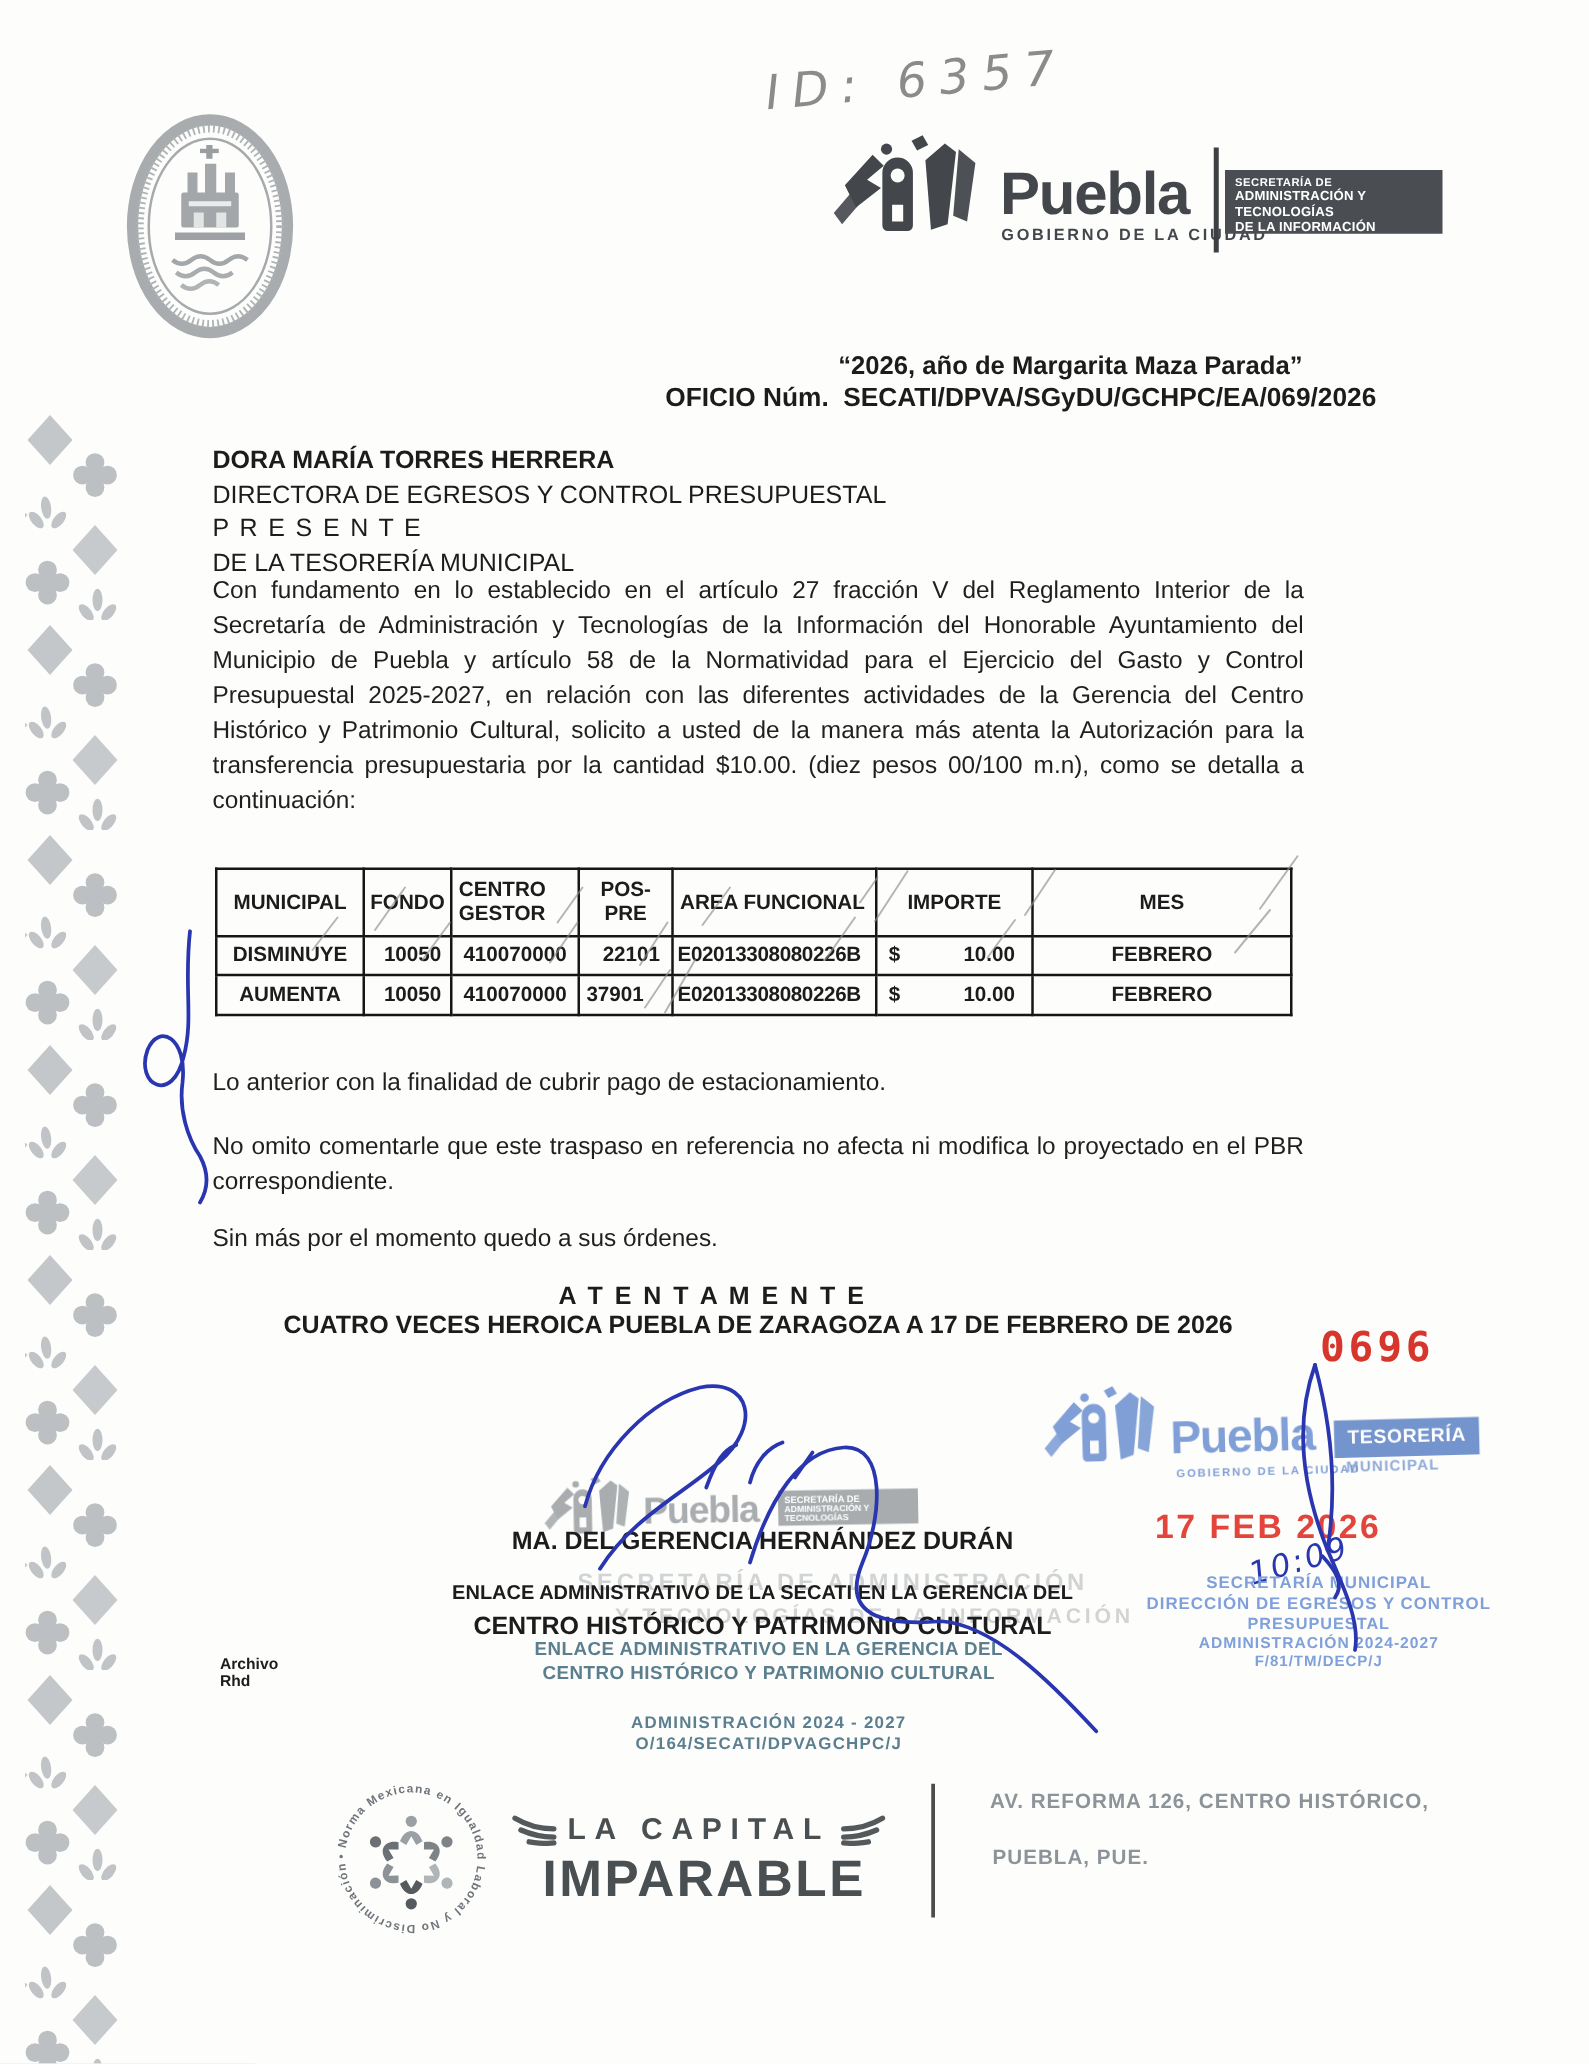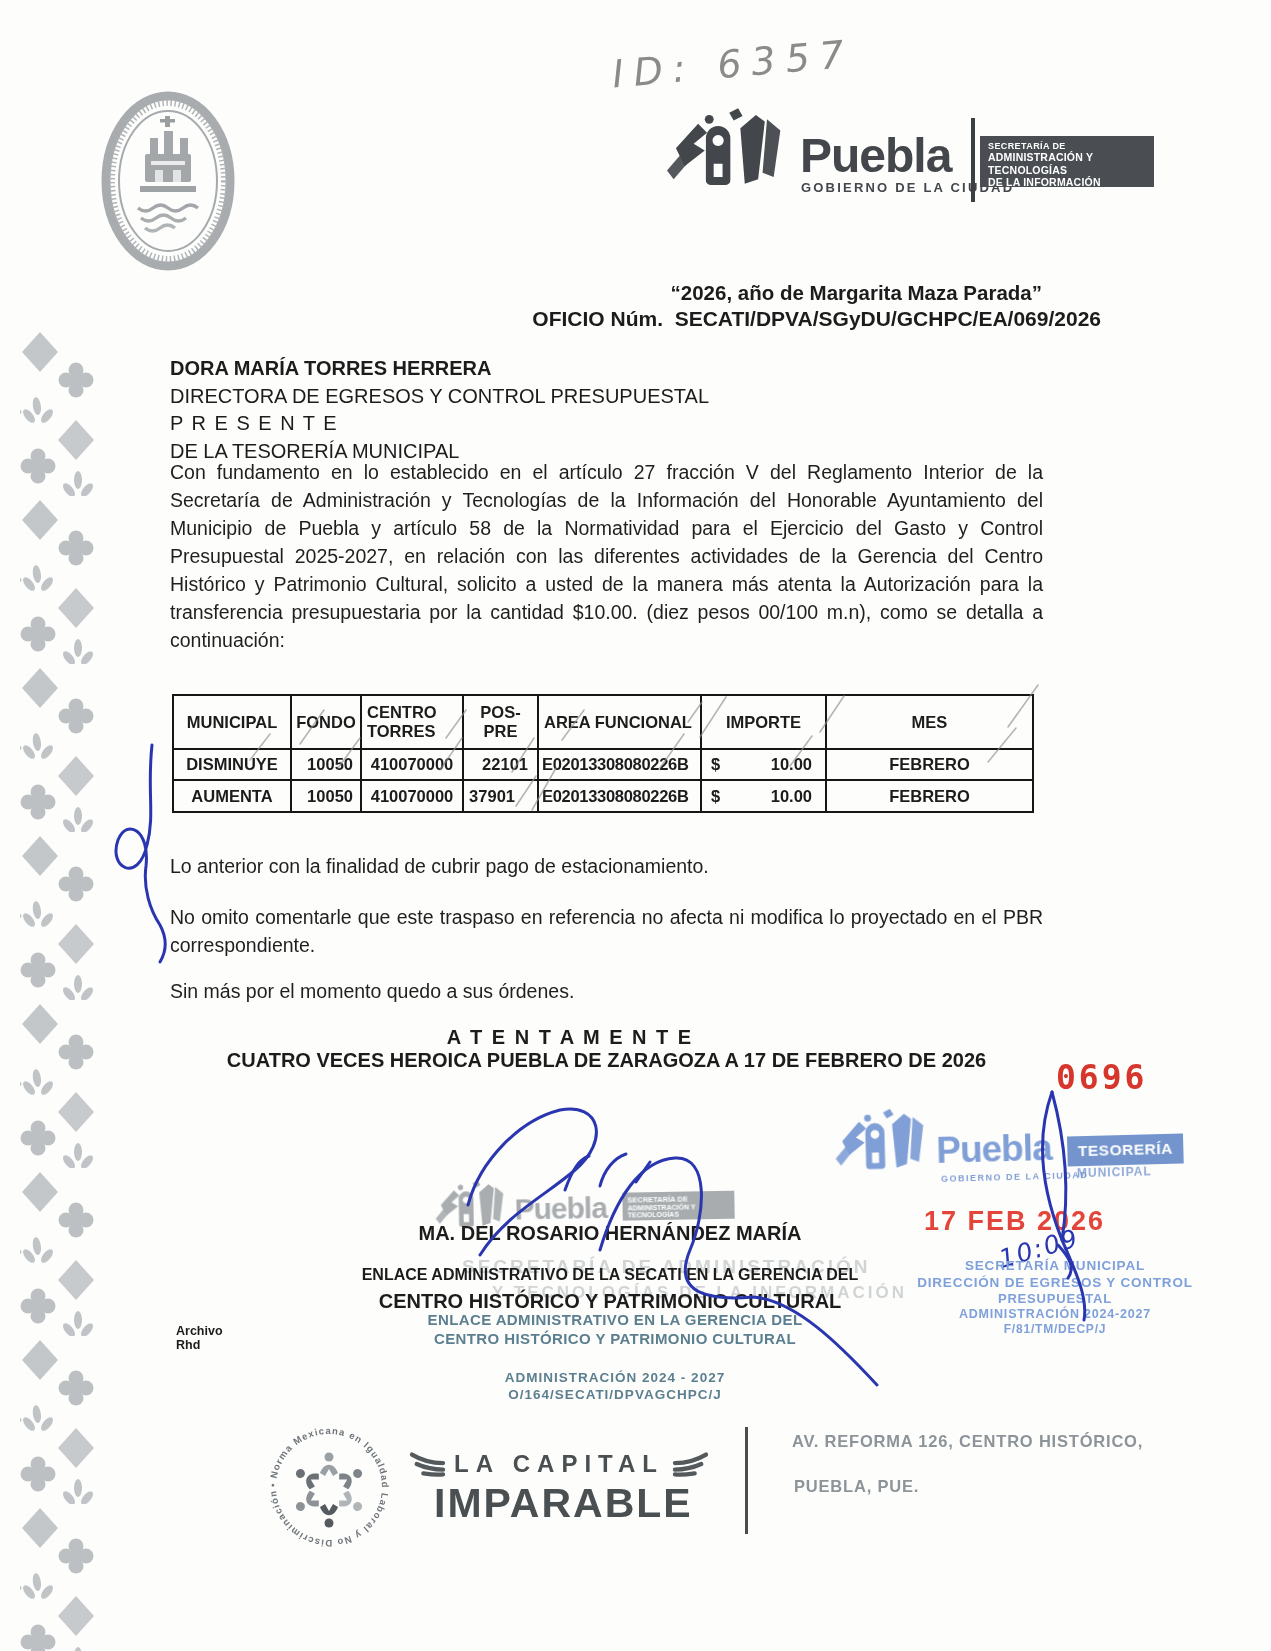--- a/index.html
+++ b/index.html
@@ -151,21 +151,21 @@
           <col style="width:102px">
           <col style="width:75px">
           <col style="width:163px">
           <col style="width:125px">
           <col style="width:207px">
       </colgroup>
       <tbody>
           <tr style="height:54px">
         <th class="cell-center">MUNICIPAL</th>
         <th class="cell-center">FONDO</th>
-        <th class="cell-left" style="padding-left:5px;">CENTRO TORRES</th>
+        <th class="cell-left" style="padding-left:5px;">CENTRO GESTOR</th>
         <th class="cell-center">POS-PRE</th>
         <th class="cell-left" style="padding-left:5px;">AREA FUNCIONAL</th>
         <th class="cell-center">IMPORTE</th>
         <th class="cell-center">MES</th>
       </tr>
       <tr style="height:31px">
         <td class="cell-center">DISMINUYE</td>
         <td class="cell-right" style="padding-right:7px;">10050</td>
         <td class="cell-center">410070000</td>
         <td class="cell-right" style="padding-right:9px;">22101</td>
@@ -235,21 +235,21 @@
     <div class="abs wordmark blur2" style="left:84px;top:16px;font-size:30px;color:#a0a5a8;">Puebla</div>
     <div class="abs blur2" style="left:192px;top:18px;width:112px;height:28px;background:#9fa4a7;color:#fff;padding:3px 5px 0 5px;box-sizing:border-box;">
       <div style="font-size:7.5px;font-weight:600;">SECRETARÍA DE</div>
       <div style="font-size:7px;font-weight:800;">ADMINISTRACIÓN Y TECNOLOGÍAS</div>
     </div>
   </div>
   <div class="abs ghost" style="left:462px;top:1256px;font-size:19px;">SECRETARÍA DE ADMINISTRACIÓN</div>
   <div class="abs ghost" style="left:492px;top:1283px;font-size:17px;">Y TECNOLOGÍAS DE LA INFORMACIÓN</div>
 
   <div class="abs center" style="left:230px;top:1222px;width:760px;">
-    <div class="b" style="font-size:20px;">MA. DEL ROSARIO HERNÁNDEZ MARÍA</div>
+    <div class="b" style="font-size:20px;">MA. DEL GERENCIA HERNÁNDEZ DURÁN</div>
     <div class="b" style="font-size:16px;margin-top:21px;">ENLACE ADMINISTRATIVO DE LA SECATI EN LA GERENCIA DEL</div>
     <div class="b" style="font-size:20px;margin-top:6px;">CENTRO HISTÓRICO Y PATRIMONIO CULTURAL</div>
   </div>
 
   <div class="abs center" style="left:380px;top:1311px;width:470px;">
     <div class="teal blur1" style="font-size:15px;">ENLACE ADMINISTRATIVO EN LA GERENCIA DEL</div>
     <div class="teal blur1" style="font-size:15px;margin-top:2px;">CENTRO HISTÓRICO Y PATRIMONIO CULTURAL</div>
     <div class="teal blur1" style="font-size:13.5px;margin-top:23px;letter-spacing:1px;">ADMINISTRACIÓN 2024 - 2027</div>
     <div class="teal blur1" style="font-size:13.5px;margin-top:2px;letter-spacing:1px;">O/164/SECATI/DPVAGCHPC/J</div>
   </div>

